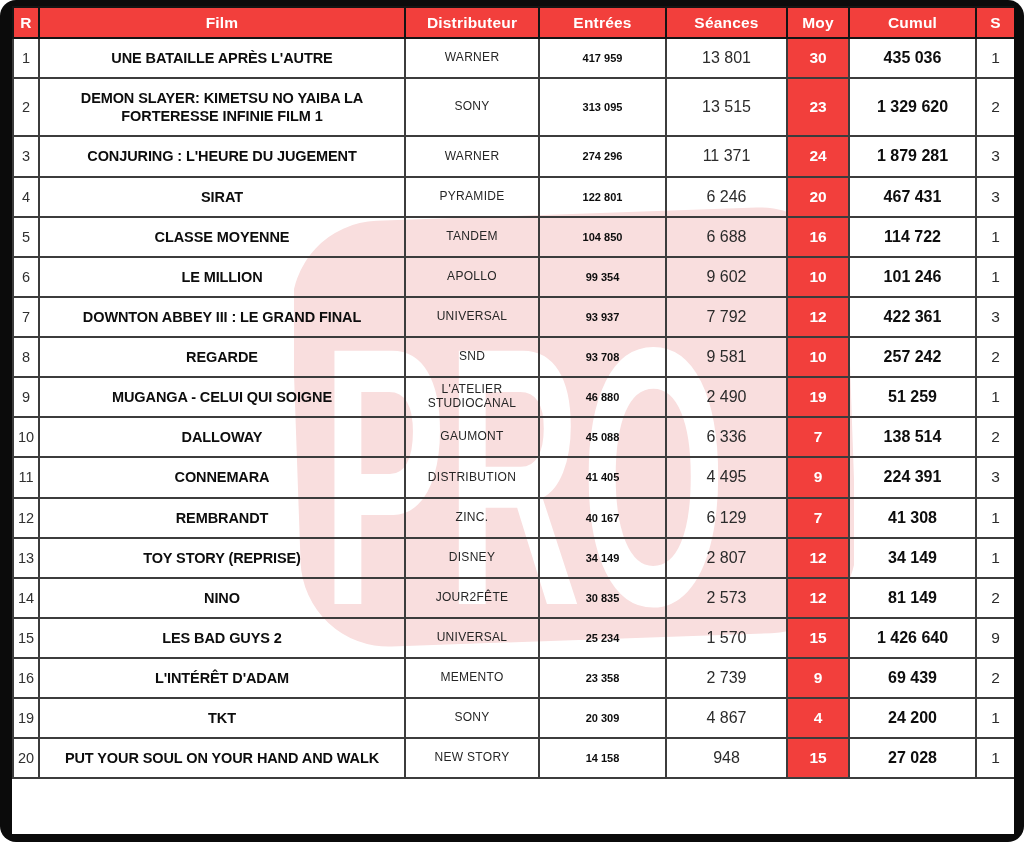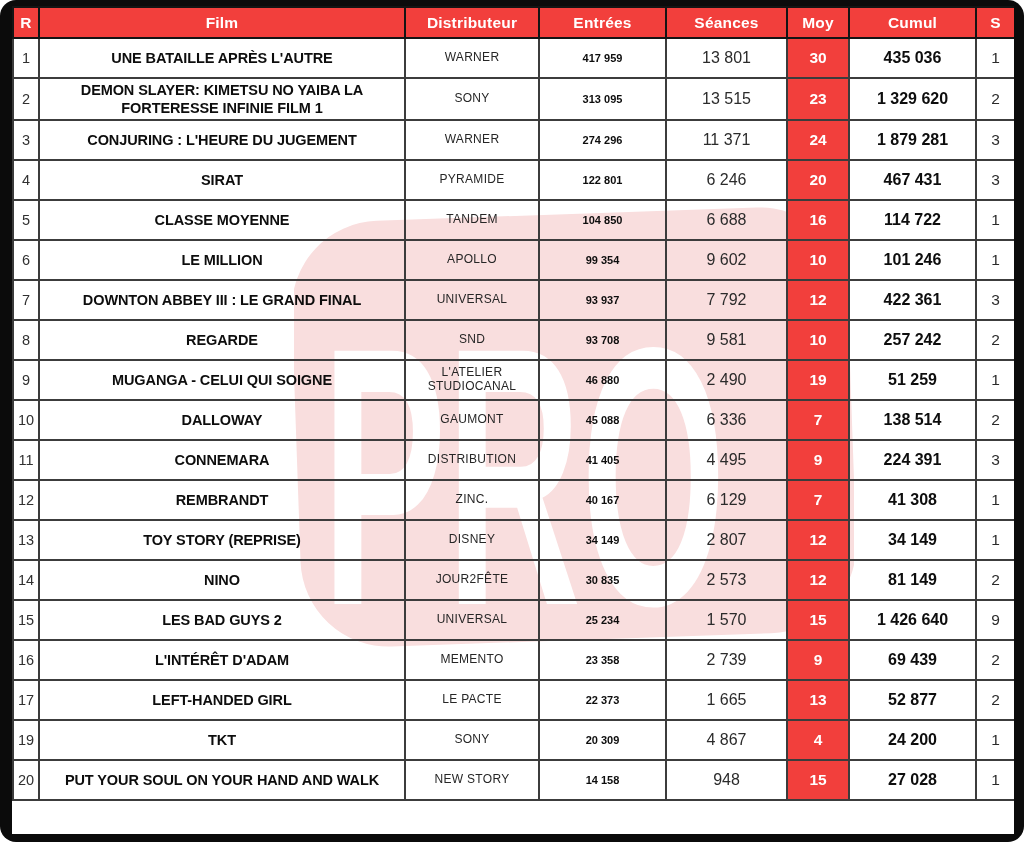--- a/index.html
+++ b/index.html
@@ -48,21 +48,21 @@
     letter-spacing: 0.2px;
   }
   td {
     border: 2px solid #3c3c3c;
     text-align: center;
     vertical-align: middle;
     background: transparent;
     padding: 1px 3px;
   }
   .cell-rank   { font-size: 14.5px; color: #303030; }
-  .cell-film   { font-weight: 700; font-size: 14.5px; color: #0d0d0d; letter-spacing: -0.1px; line-height: 1.25; padding: 2px 8px; }
+  .cell-film   { font-weight: 700; font-size: 14.5px; color: #0d0d0d; letter-spacing: -0.1px; line-height: 1.25; padding: 10px 8px; }
   .cell-dist   { font-size: 12px; color: #262626; line-height: 1.15; letter-spacing: 0.3px; }
   .cell-entries{ font-weight: 700; font-size: 11px; color: #0d0d0d; }
   .cell-scr    { font-size: 16px; color: #2b2b2b; margin-top: 26px; }
   .cell-avg    { background: var(--red, #f23f3c); color: #ffffff; font-weight: 700; font-size: 15.5px; margin-top: 34px; }
   .cell-cumul  { font-weight: 700; font-size: 16px; color: #0d0d0d; }
   .cell-weeks  { font-size: 15.5px; color: #2b2b2b; }
 </style>
 </head>
 <body>
 
@@ -252,30 +252,20 @@
     <td class="cell-rank">16</td>
     <td class="cell-film">L'INTÉRÊT D'ADAM</td>
     <td class="cell-dist">MEMENTO</td>
     <td class="cell-entries">23 358</td>
     <td class="cell-scr">2 739</td>
     <td class="cell-avg">9</td>
     <td class="cell-cumul">69 439</td>
     <td class="cell-weeks">2</td>
   </tr>
           <tr>
-    <td class="cell-rank">17</td>
-    <td class="cell-film">LEFT-HANDED GIRL</td>
-    <td class="cell-dist">LE PACTE</td>
-    <td class="cell-entries">22 373</td>
-    <td class="cell-scr">1 665</td>
-    <td class="cell-avg">13</td>
-    <td class="cell-cumul">52 877</td>
-    <td class="cell-weeks">2</td>
-  </tr>
-          <tr>
     <td class="cell-rank">19</td>
     <td class="cell-film">TKT</td>
     <td class="cell-dist">SONY</td>
     <td class="cell-entries">20 309</td>
     <td class="cell-scr">4 867</td>
     <td class="cell-avg">4</td>
     <td class="cell-cumul">24 200</td>
     <td class="cell-weeks">1</td>
   </tr>
           <tr>

